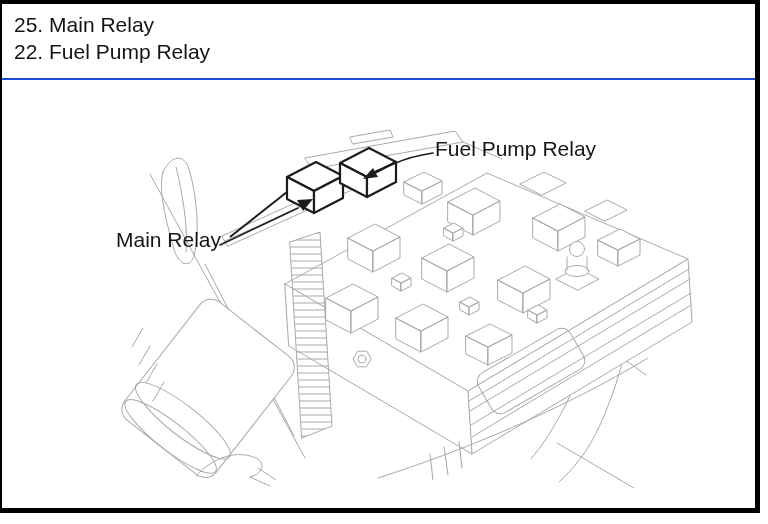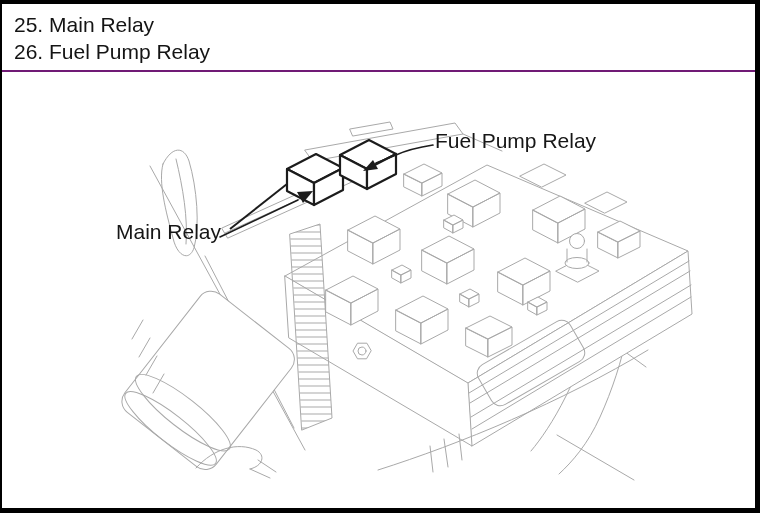--- a/index.html
+++ b/index.html
@@ -3,21 +3,21 @@
 <meta charset="utf-8">
 <style>
   html,body{margin:0;padding:0;background:#ffffff;}
   body{width:768px;height:524px;overflow:hidden;
        font-family:"Liberation Sans","DejaVu Sans",sans-serif;
        -webkit-font-smoothing:antialiased;}
   .frame{width:760px;height:513px;box-sizing:border-box;
          border-top:4px solid #000;border-right:5px solid #000;
          border-bottom:5px solid #000;border-left:2px solid #000;
          background:#fff;}
-  .legend{height:68px;box-sizing:border-box;border-bottom:2px solid #701a75;
+  .legend{height:76px;box-sizing:border-box;border-bottom:2px solid #1d4ed8;
           padding:7px 8px 0 12px;}
   .legend-row{font-size:21px;line-height:27px;color:#141414;white-space:nowrap;}
   .legend-row span{display:inline;}
   .diagram{position:relative;height:434px;width:753px;overflow:hidden;}
   .diagram svg{position:absolute;left:0;top:0;display:block;}
   .callout{position:absolute;font-size:21px;line-height:24px;color:#161616;
            white-space:nowrap;}
   #co-fuel{left:433px;top:57px;}
   #co-main{left:114px;top:148px;}
 </style>
@@ -26,21 +26,21 @@
 
 <div class="page">
   <div class="frame">
 
     <div class="legend">
       <div class="legend-row">
         <span>25.</span>
         <span>Main Relay</span>
       </div>
       <div class="legend-row">
-        <span>26.</span>
+        <span>22.</span>
         <span>Fuel Pump Relay</span>
       </div>
     </div>
 
     <div class="diagram">
       <svg width="753" height="434" viewBox="2 74 753 434">
         <defs>
           <pattern id="ribs" patternUnits="userSpaceOnUse" width="8" height="7">
             <path d="M0,3 H8" stroke="#a9a9a9" stroke-width="1" fill="none"></path>
           </pattern>

